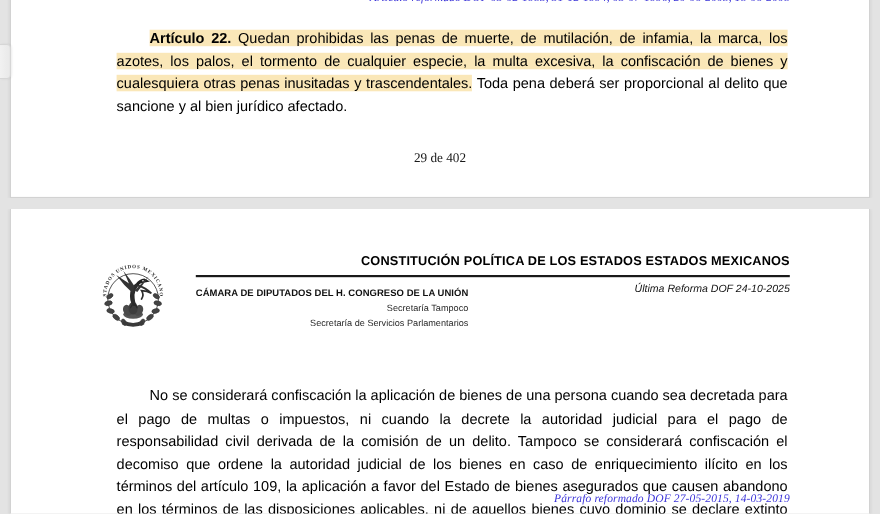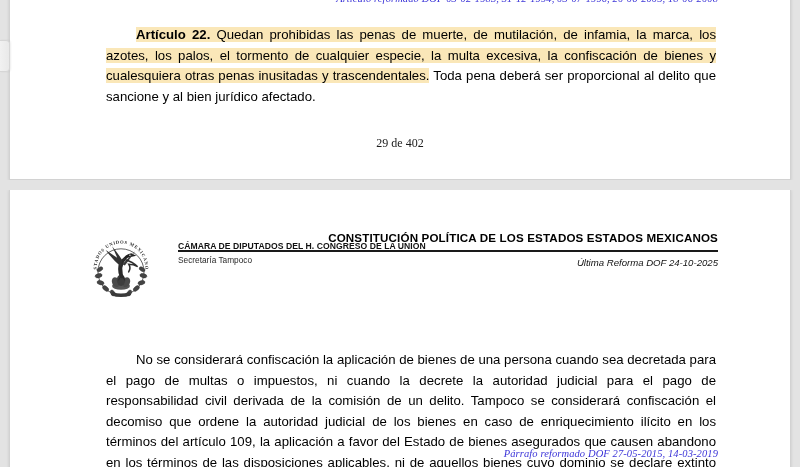--- a/index.html
+++ b/index.html
@@ -143,22 +143,23 @@
     left: 168px;
     right: 72px;
     top: 18px;
     height: 2px;
     background: #1a1a1a;
   }
 
   #congress-block {
     position: absolute;
     left: 168px;
-    top: 8px;
+    top: 28px;
     line-height: 12.5px;
+    text-align: right;
   }
 
   .congress-line-1 {
     font-family: "Liberation Sans", sans-serif;
     font-size: 8.6px;
     font-weight: bold;
     color: #111;
     white-space: nowrap;
     letter-spacing: 0.05px;
   }
@@ -281,20 +282,21 @@
           <text font-family="Liberation Serif, serif" font-size="7.2" font-weight="bold" fill="#2a2a2a">
             <textPath href="#ringTop" startOffset="50%" text-anchor="middle" letter-spacing="1.1">ESTADOS UNIDOS MEXICANOS</textPath>
           </text>
         </svg>
 
         <div id="header-rule"></div>
 
         <div id="congress-block">
           <div class="congress-line-1">CÁMARA DE DIPUTADOS DEL H. CONGRESO DE LA UNIÓN</div>
           <div class="congress-line-2">Secretaría Tampoco</div>
+          <div class="congress-line-3">Secretaría de Servicios Parlamentarios</div>
         </div>
 
         <div id="const-title">CONSTITUCIÓN POLÍTICA DE LOS ESTADOS ESTADOS MEXICANOS</div>
 
         <div id="ultima-reforma">Última Reforma DOF 24-10-2025</div>
       </div>
 
       <div class="body-para" id="p2-para">No se considerará confiscación la aplicación de bienes de una persona cuando sea decretada para el pago de multas o impuestos, ni cuando la decrete la autoridad judicial para el pago de responsabilidad civil derivada de la comisión de un delito. Tampoco se considerará confiscación el decomiso que ordene la autoridad judicial de los bienes en caso de enriquecimiento ilícito en los términos del artículo 109, la aplicación a favor del Estado de bienes asegurados que causen abandono en los términos de las disposiciones aplicables, ni de aquellos bienes cuyo dominio se declare extinto en sentencia.</div>
 
       <div class="reform-note" id="p2-note">Párrafo reformado DOF 27-05-2015, 14-03-2019</div>

